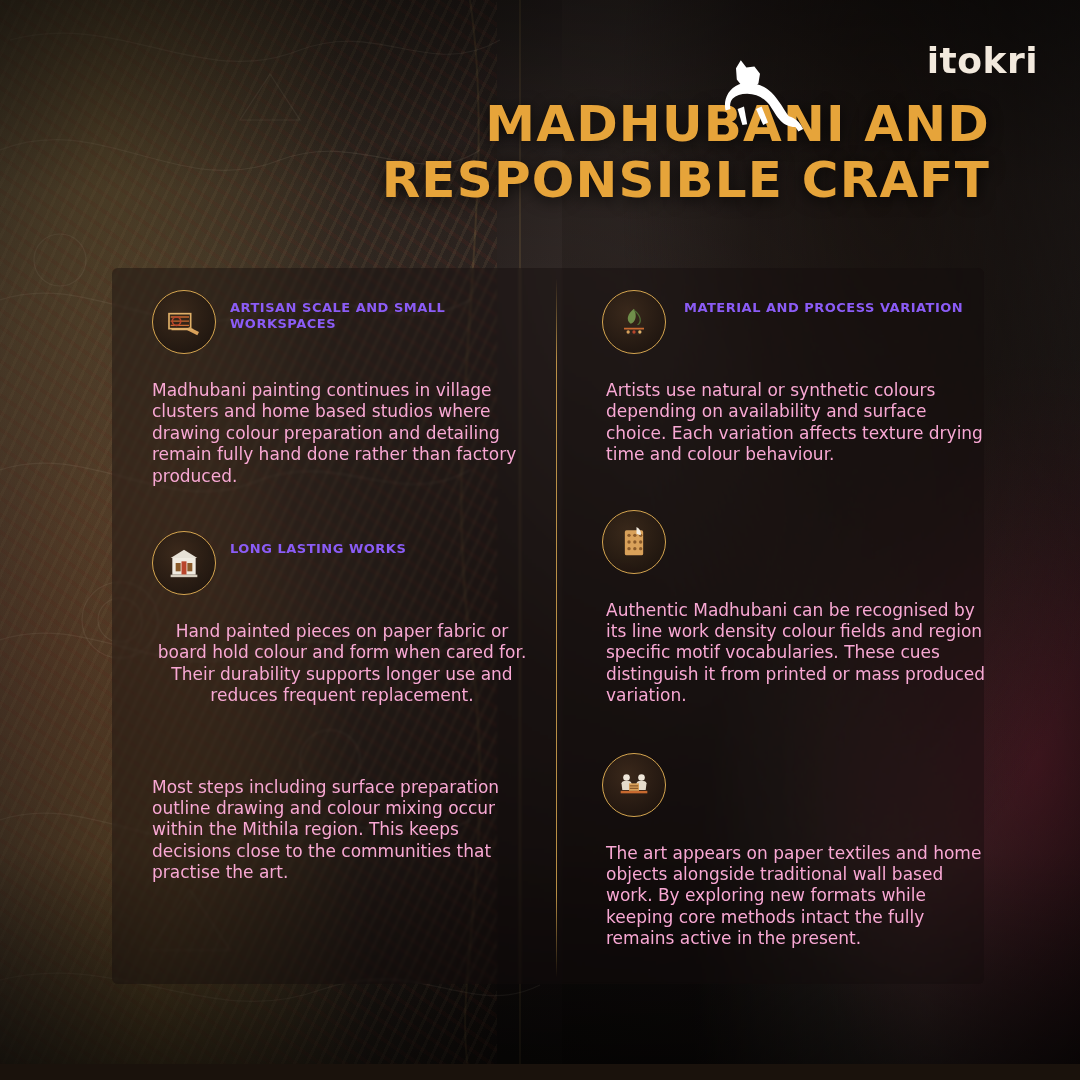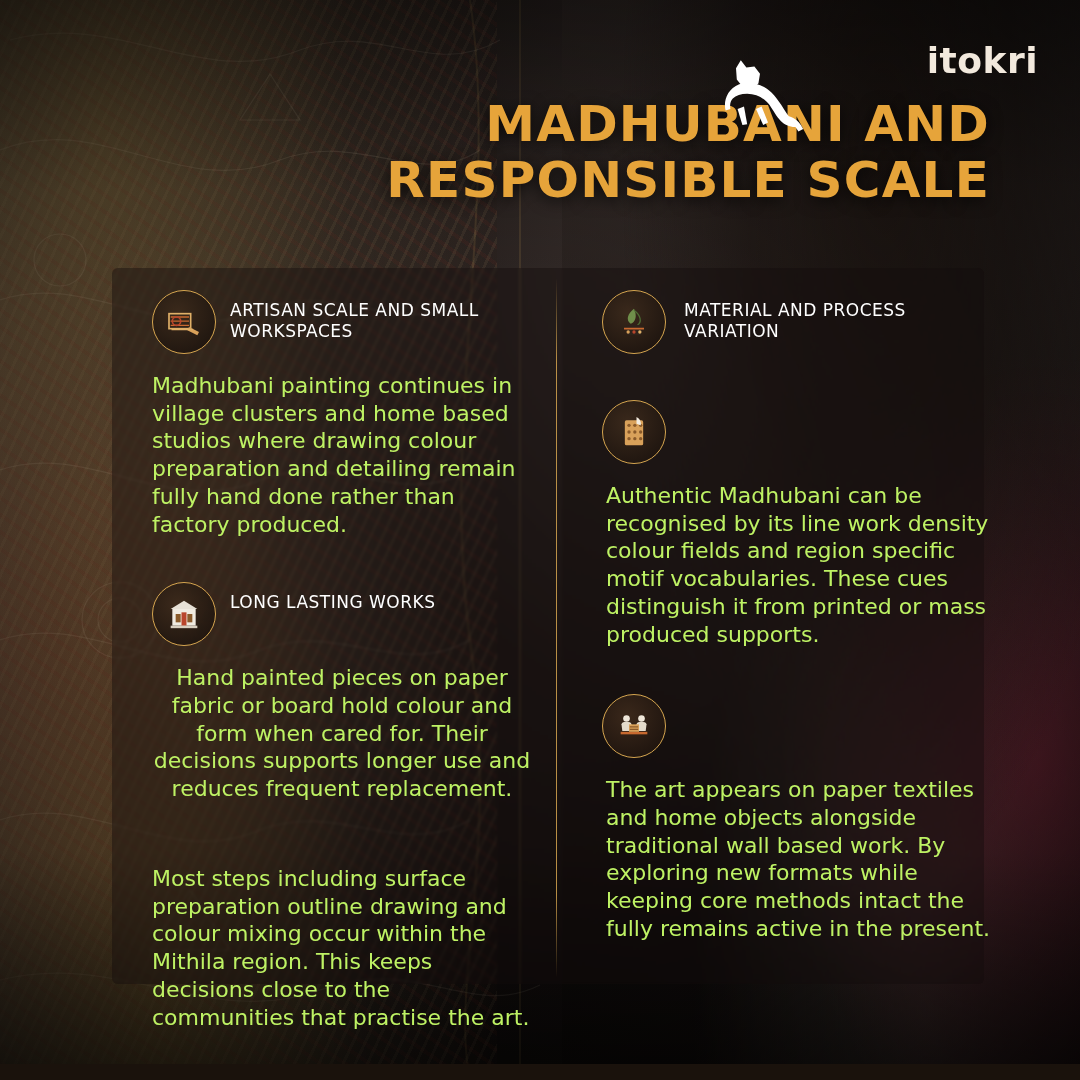--- a/index.html
+++ b/index.html
@@ -171,34 +171,34 @@
     height: 62px;
     border-radius: 50%;
     border: 1.6px solid #d6a650;
     background: radial-gradient(circle at 40% 35%, rgba(60,42,28,0.95), rgba(24,16,12,0.95));
     display: flex;
     align-items: center;
     justify-content: center;
     overflow: hidden;
   }
   .item-title {
-    color: #ffffff;
-    font-size: 17px;
-    font-weight: 400;
+    color: #8b5cf6;
+    font-size: 13px;
+    font-weight: 700;
     letter-spacing: 0.5px;
     line-height: 1.22;
     padding-top: 10px;
     text-transform: uppercase;
     font-family: "DejaVu Sans", sans-serif;
   }
   .item-body {
-    color: #bef264;
-    font-size: 22px;
+    color: #f9a8d4;
+    font-size: 17px;
     line-height: 1.26;
-    margin-top: 16px;
+    margin-top: 24px;
     padding-left: 1px;
     font-family: "DejaVu Sans", sans-serif;
   }
   .col-left .item-body { padding-left: 0px; }
   .col-right .item-title { padding-left: 4px; }
   .col-right .item-body { padding-left: 4px; }
 
   
   .col-left .item:nth-child(1) { margin-top: 0px; }
   .col-left .item:nth-child(2) { margin-top: 28px; text-align: center; }
@@ -247,21 +247,21 @@
       <path d="M30,10 l6,-10 l7,9 l10,-1 l7,9 l-2,12 l-8,6 l-12,-2 l-7,-9 z"></path>
       <path d="M34,30 c14,-4 30,0 40,10 c10,10 16,22 22,30 c4,6 10,10 16,12 c-10,4 -20,0 -26,-6 c-5,-5 -10,-14 -14,-20 c-6,-8 -16,-14 -28,-14 c-8,0 -14,2 -18,6 c-3,3 -4,8 -3,13 l-6,2 c-3,-12 2,-27 17,-33 z"></path>
       <path d="M40,58 l4,22 l-6,1 l-6,-20 z"></path>
       <path d="M62,58 l8,20 l-6,3 l-9,-20 z"></path>
       <path d="M96,70 c8,2 14,8 18,16 l-6,3 c-4,-7 -8,-11 -14,-13 z"></path>
     </g>
   </svg>
 
   <div class="title-wrap">
     <div class="title">MADHUBANI AND</div>
-    <div class="title">RESPONSIBLE SCALE</div>
+    <div class="title">RESPONSIBLE CRAFT</div>
   </div>
 
   <div class="panel"></div>
   <div class="divider"></div>
 
   <div class="grid">
 
     <div class="col col-left">
 
       <div class="item">
@@ -287,21 +287,21 @@
               <path d="M8,18 L24,8 L40,18 z" fill="#e7e1d6"></path>
               <rect x="10" y="18" width="28" height="20" fill="#f0ebe1"></rect>
               <rect x="14" y="24" width="6" height="10" fill="#8a5a2a"></rect>
               <rect x="28" y="24" width="6" height="10" fill="#8a5a2a"></rect>
               <rect x="21" y="22" width="6" height="16" fill="#b9452c"></rect>
               <rect x="8" y="38" width="32" height="3" fill="#d8cfc0"></rect>
             </svg>
           </div>
           <div class="item-title">LONG LASTING WORKS</div>
         </div>
-        <div class="item-body">Hand painted pieces on paper fabric or board hold colour and form when cared for. Their decisions supports longer use and reduces frequent replacement.</div>
+        <div class="item-body">Hand painted pieces on paper fabric or board hold colour and form when cared for. Their durability supports longer use and reduces frequent replacement.</div>
       </div>
 
       <div class="item">
         <div class="item-body">Most steps including surface preparation outline drawing and colour mixing occur within the Mithila region. This keeps decisions close to the communities that practise the art.</div>
       </div>
 
     </div>
 
     <div class="col col-right">
 
@@ -313,20 +313,21 @@
               <path d="M24,10 c8,6 10,14 4,18" stroke="#4d6b33" stroke-width="1.6" fill="none"></path>
               <path d="M12,30 c8,-4 16,-4 24,0 l-4,10 h-16 z" fill="#2e231b"></path>
               <path d="M12,32 h24" stroke="#c8692f" stroke-width="2"></path>
               <circle cx="17" cy="36" r="2" fill="#d9a15a"></circle>
               <circle cx="24" cy="36" r="2" fill="#b9452c"></circle>
               <circle cx="31" cy="36" r="2" fill="#e0b068"></circle>
             </svg>
           </div>
           <div class="item-title">MATERIAL AND PROCESS VARIATION</div>
         </div>
+        <div class="item-body">Artists use natural or synthetic colours depending on availability and surface choice. Each variation affects texture drying time and colour behaviour.</div>
       </div>
 
       <div class="item">
         <div class="item-head">
           <div class="icon-badge">
             <svg viewBox="0 0 48 48" width="40" height="40">
               <rect x="13" y="10" width="22" height="30" rx="2" fill="#d9a15a"></rect>
               <g fill="#8a5a2a">
                 <circle cx="18" cy="16" r="2"></circle>
                   <circle cx="25" cy="16" r="2"></circle>
@@ -335,21 +336,21 @@
                   <circle cx="25" cy="24" r="2"></circle>
                   <circle cx="32" cy="24" r="2"></circle>
                 <circle cx="18" cy="32" r="2"></circle>
                   <circle cx="25" cy="32" r="2"></circle>
                   <circle cx="32" cy="32" r="2"></circle>
               </g>
               <path d="M27,6 c4,2 6,6 5,10 l-5,-2 z" fill="#f3ece0"></path>
             </svg>
           </div>
         </div>
-        <div class="item-body">Authentic Madhubani can be recognised by its line work density colour fields and region specific motif vocabularies. These cues distinguish it from printed or mass produced supports.</div>
+        <div class="item-body">Authentic Madhubani can be recognised by its line work density colour fields and region specific motif vocabularies. These cues distinguish it from printed or mass produced variation.</div>
       </div>
 
       <div class="item">
         <div class="item-head">
           <div class="icon-badge">
             <svg viewBox="0 0 48 48" width="40" height="40">
               <circle cx="15" cy="15" r="4" fill="#efe7da"></circle>
               <path d="M9,22 c0,-4 12,-4 12,0 l-1,8 h-10 z" fill="#e4dbcb"></path>
               <circle cx="33" cy="15" r="4" fill="#efe7da"></circle>
               <path d="M27,22 c0,-4 12,-4 12,0 l-1,8 h-10 z" fill="#e4dbcb"></path>

